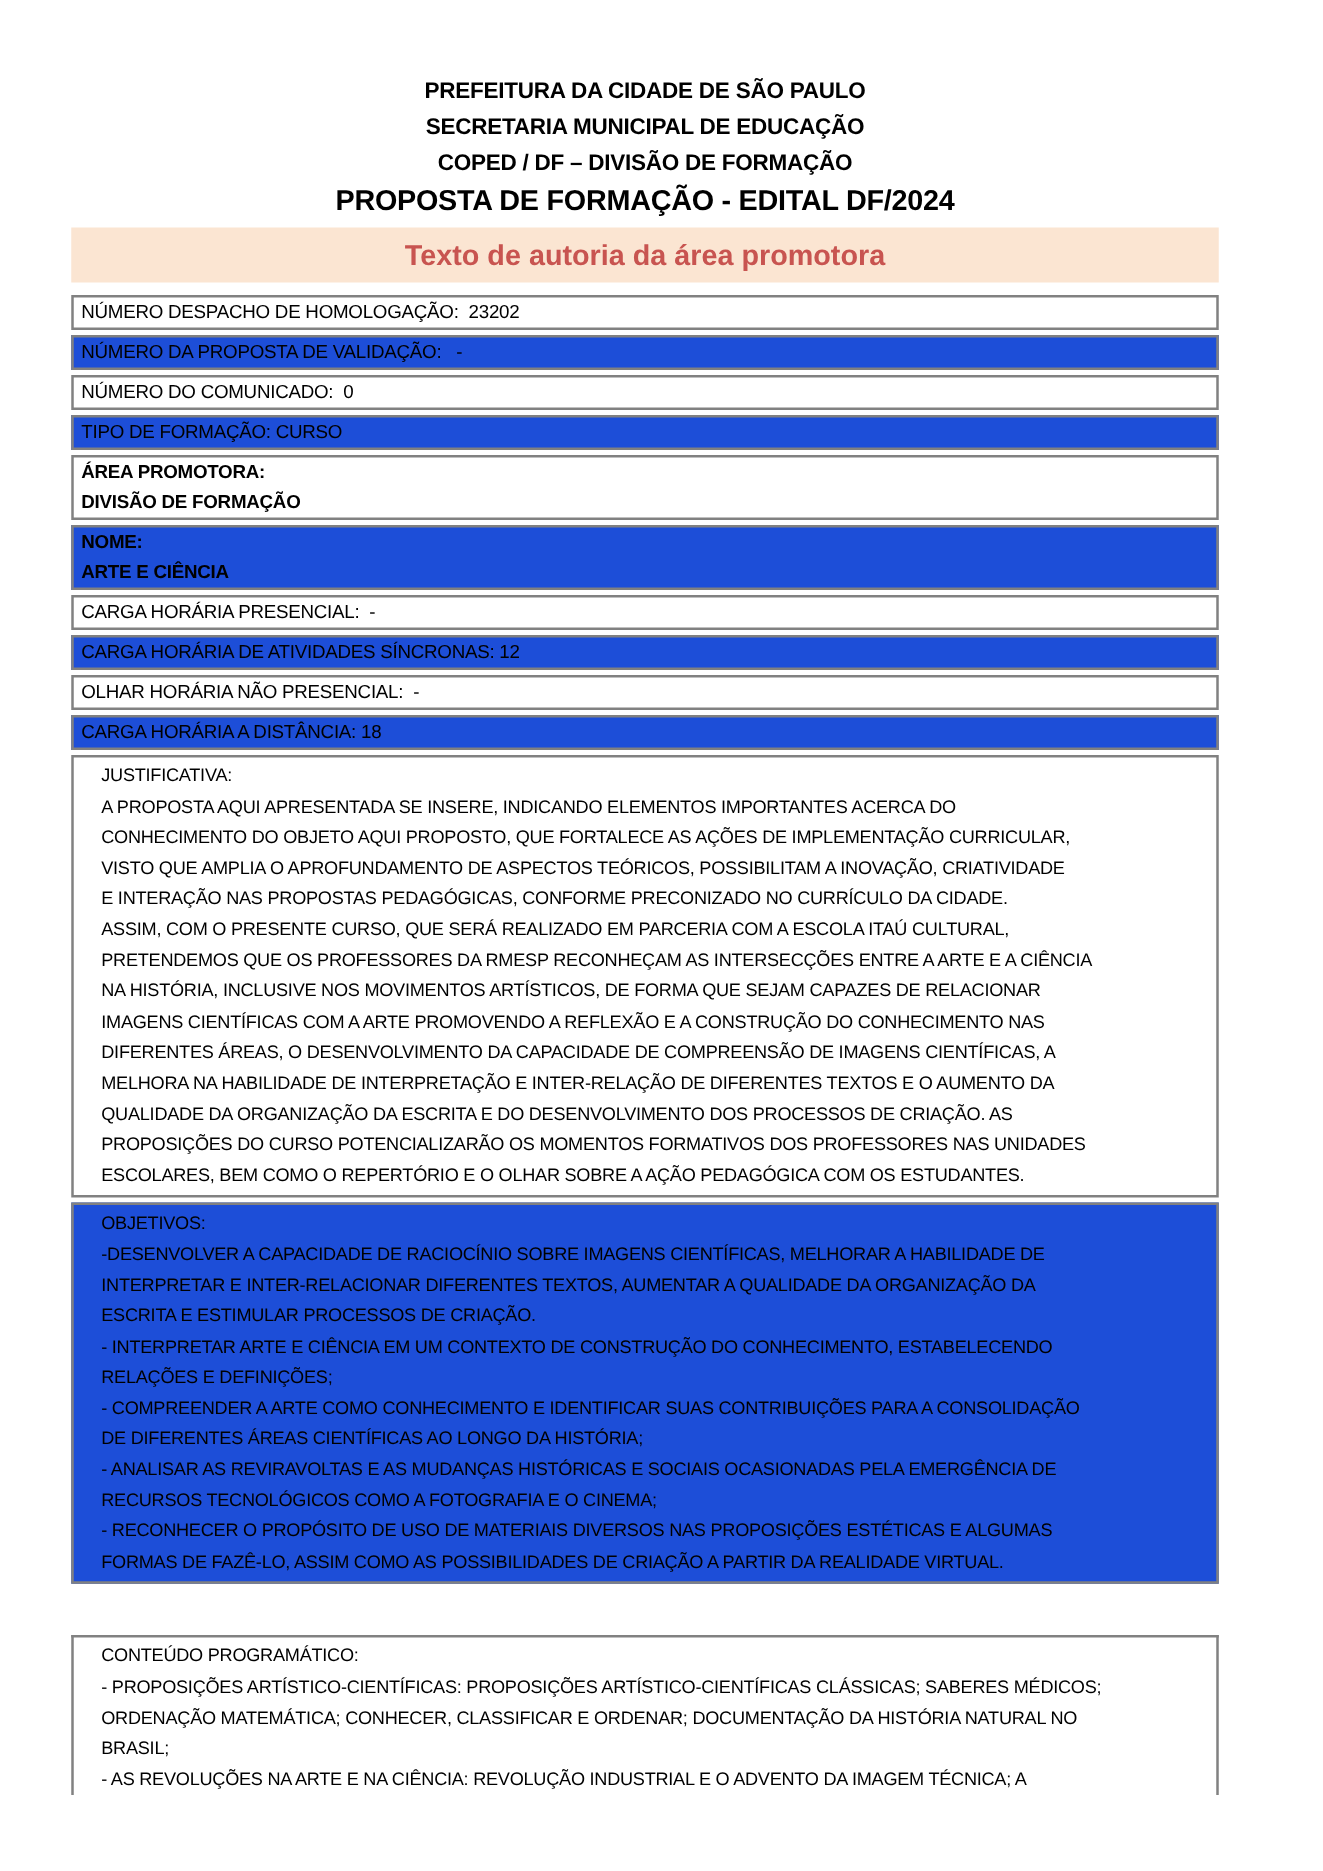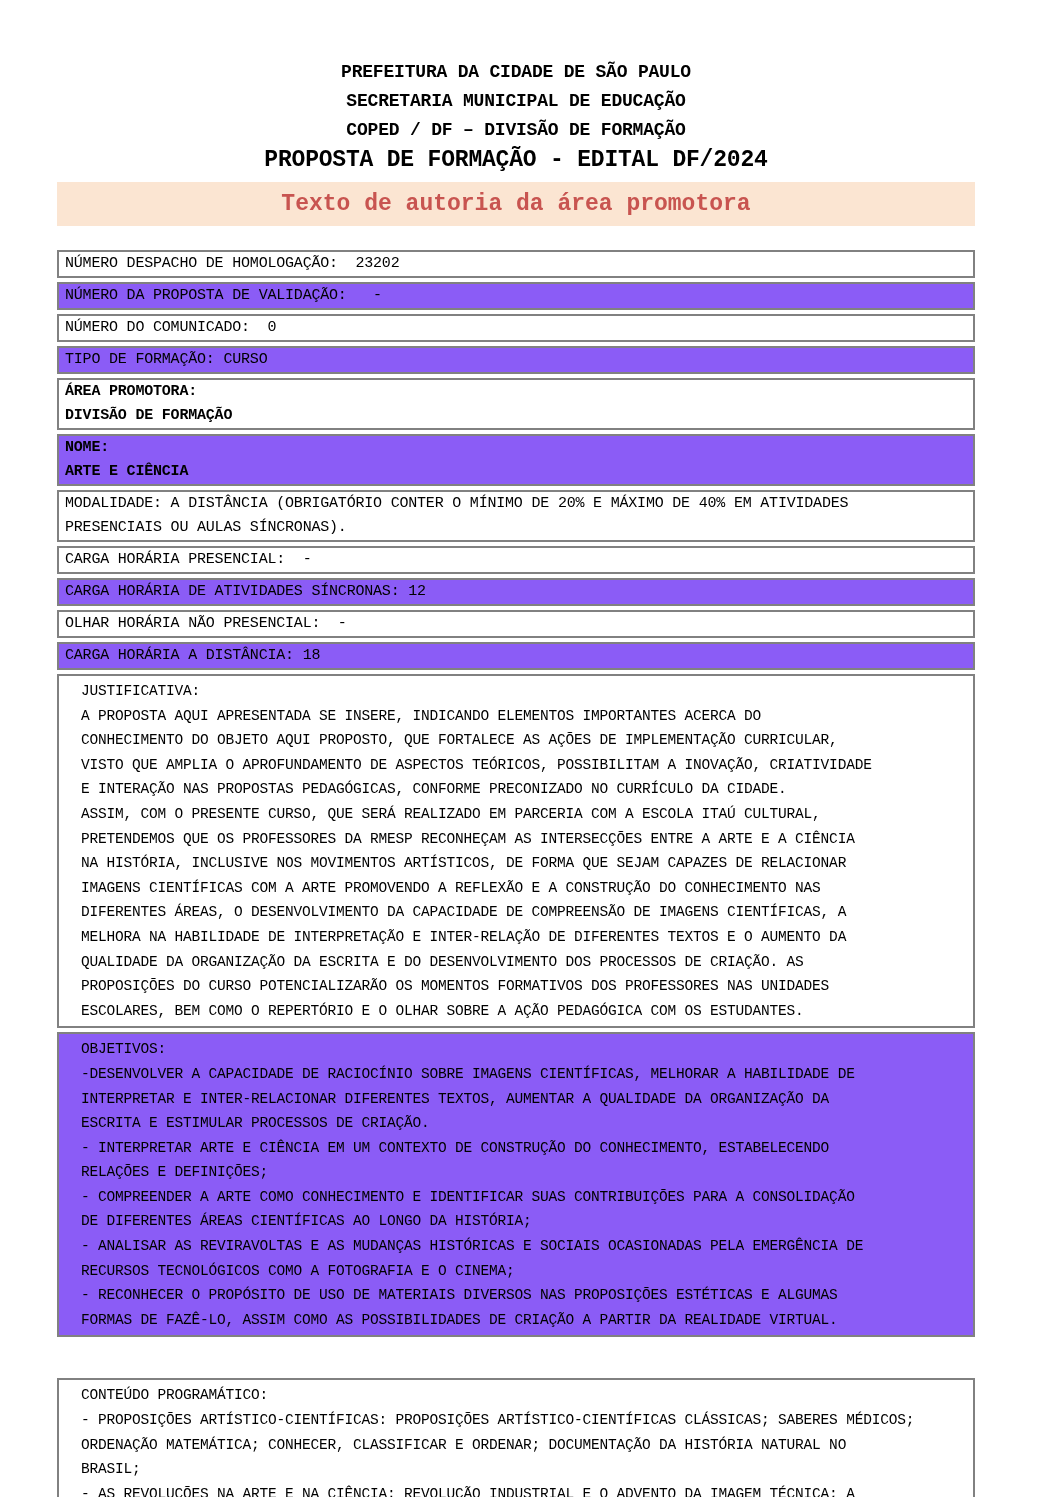--- a/index.html
+++ b/index.html
@@ -2,52 +2,52 @@
 <html><head>
 <meta charset="utf-8">
 <style>
   * { margin:0; padding:0; box-sizing:border-box; }
   html,body { background:#ffffff; }
   .page {
     position:relative;
     width:1058px; height:1497px;
     background:#ffffff;
     overflow:hidden;
-    font-family:Liberation Mono, monospace;
+    font-family:Liberation Sans, sans-serif;
     color:#000000;
   }
   .content {
     position:absolute; left:57px; top:58px; width:918px;
   }
   .doc-header { text-align:center; }
   .hline { font-weight:bold; font-size:18px; line-height:29px; letter-spacing:-0.2px; }
   .hline-big { font-weight:bold; font-size:23px; line-height:31px; letter-spacing:-0.2px; }
   .banner {
     margin-top:6px;
     background:#fbe5d2;
     height:44px;
     text-align:center;
     font-weight:bold;
     font-size:23px;
     line-height:44px;
     color:#c85450;
-    margin-bottom:24px;
+    margin-bottom:10px;
   }
   .row {
     border:2px solid #818181;
     background:#ffffff;
     font-size:15px;
     line-height:24px;
     letter-spacing:-0.2px;
     padding:0 6px;
     margin-bottom:4px;
     white-space:pre-wrap;
     overflow:hidden;
   }
-  .row.peach { background:#8b5cf6; }
+  .row.peach { background:#1d4ed8; }
   .row.bold { font-weight:bold; }
   .row.block {
     font-size:14.5px;
     line-height:24.6px;
     padding:3px 22px;
   }
   .row.last {
     border-bottom:none;
     height:128px;
     margin-top:41px;
@@ -69,22 +69,20 @@
     <div class="banner">Texto de autoria da área promotora</div>
 
     <div class="row">NÚMERO DESPACHO DE HOMOLOGAÇÃO:  23202</div>
     <div class="row peach">NÚMERO DA PROPOSTA DE VALIDAÇÃO:   -</div>
     <div class="row">NÚMERO DO COMUNICADO:  0</div>
     <div class="row peach">TIPO DE FORMAÇÃO: CURSO</div>
     <div class="row bold">ÁREA PROMOTORA:
 DIVISÃO DE FORMAÇÃO</div>
     <div class="row peach bold">NOME:
 ARTE E CIÊNCIA</div>
-    <div class="row">MODALIDADE: A DISTÂNCIA (OBRIGATÓRIO CONTER O MÍNIMO DE 20% E MÁXIMO DE 40% EM ATIVIDADES
-PRESENCIAIS OU AULAS SÍNCRONAS).</div>
     <div class="row">CARGA HORÁRIA PRESENCIAL:  -</div>
     <div class="row peach">CARGA HORÁRIA DE ATIVIDADES SÍNCRONAS: 12</div>
     <div class="row">OLHAR HORÁRIA NÃO PRESENCIAL:  -</div>
     <div class="row peach">CARGA HORÁRIA A DISTÂNCIA: 18</div>
     <div class="row block">JUSTIFICATIVA:
 A PROPOSTA AQUI APRESENTADA SE INSERE, INDICANDO ELEMENTOS IMPORTANTES ACERCA DO
 CONHECIMENTO DO OBJETO AQUI PROPOSTO, QUE FORTALECE AS AÇÕES DE IMPLEMENTAÇÃO CURRICULAR,
 VISTO QUE AMPLIA O APROFUNDAMENTO DE ASPECTOS TEÓRICOS, POSSIBILITAM A INOVAÇÃO, CRIATIVIDADE
 E INTERAÇÃO NAS PROPOSTAS PEDAGÓGICAS, CONFORME PRECONIZADO NO CURRÍCULO DA CIDADE.
 ASSIM, COM O PRESENTE CURSO, QUE SERÁ REALIZADO EM PARCERIA COM A ESCOLA ITAÚ CULTURAL,

